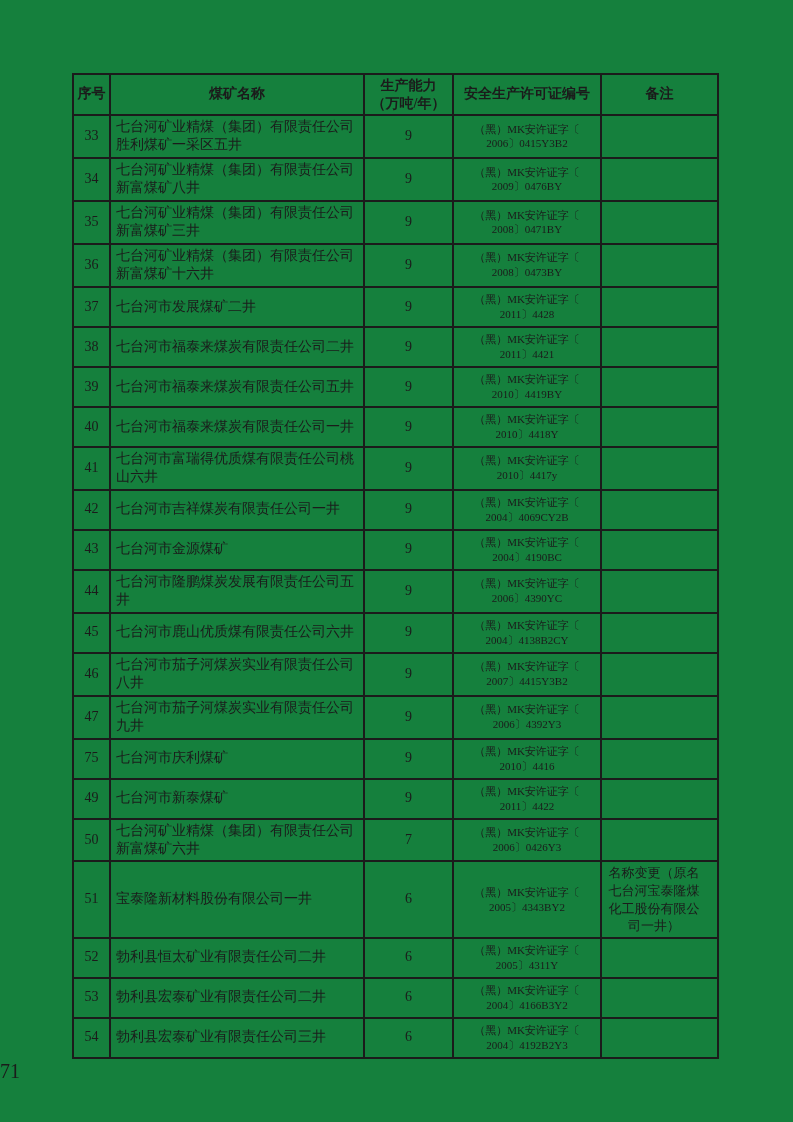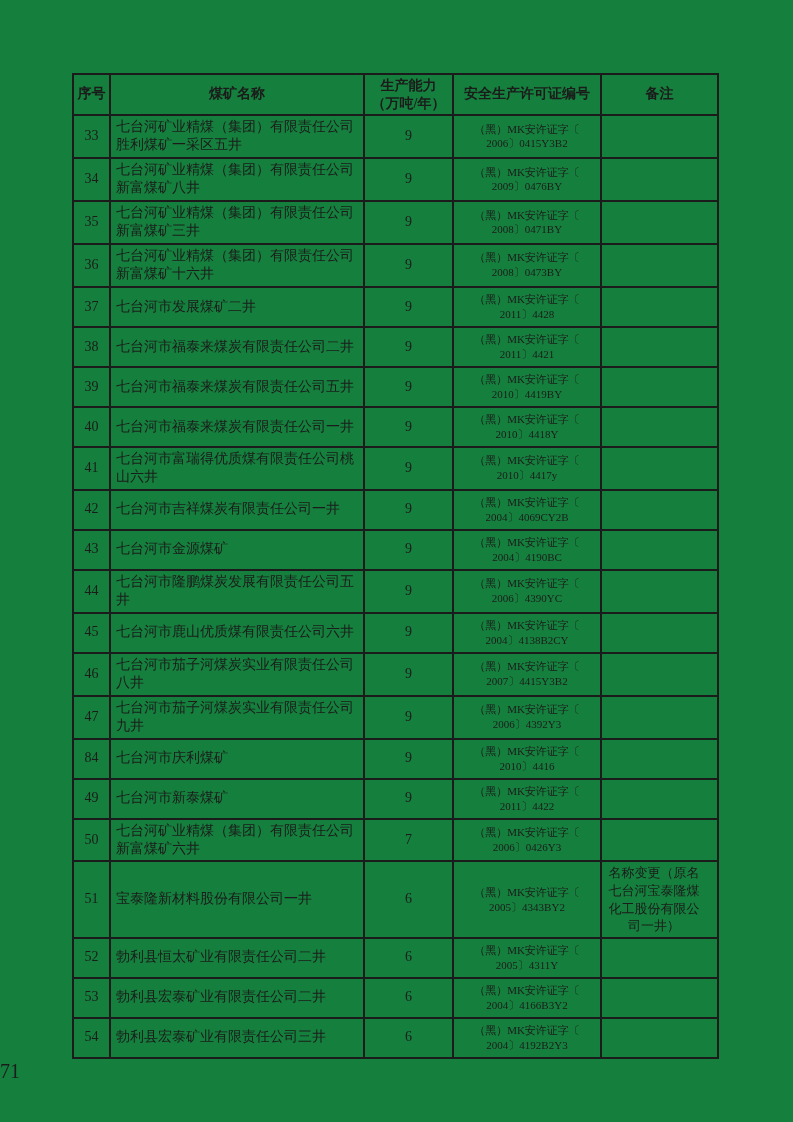--- a/index.html
+++ b/index.html
@@ -218,21 +218,21 @@
         </tr>
         <tr>
           <td class="td-no">47</td>
           <td class="td-name">七台河市茄子河煤炭实业有限责任公司九井</td>
           <td class="td-cap">9</td>
           <td class="td-lic">（黑）MK安许证字〔
 2006〕4392Y3</td>
           <td class="td-rem"></td>
         </tr>
         <tr>
-          <td class="td-no">84</td>
+          <td class="td-no">75</td>
           <td class="td-name">七台河市庆利煤矿</td>
           <td class="td-cap">9</td>
           <td class="td-lic">（黑）MK安许证字〔
 2010〕4416</td>
           <td class="td-rem"></td>
         </tr>
         <tr>
           <td class="td-no">49</td>
           <td class="td-name">七台河市新泰煤矿</td>
           <td class="td-cap">9</td>

